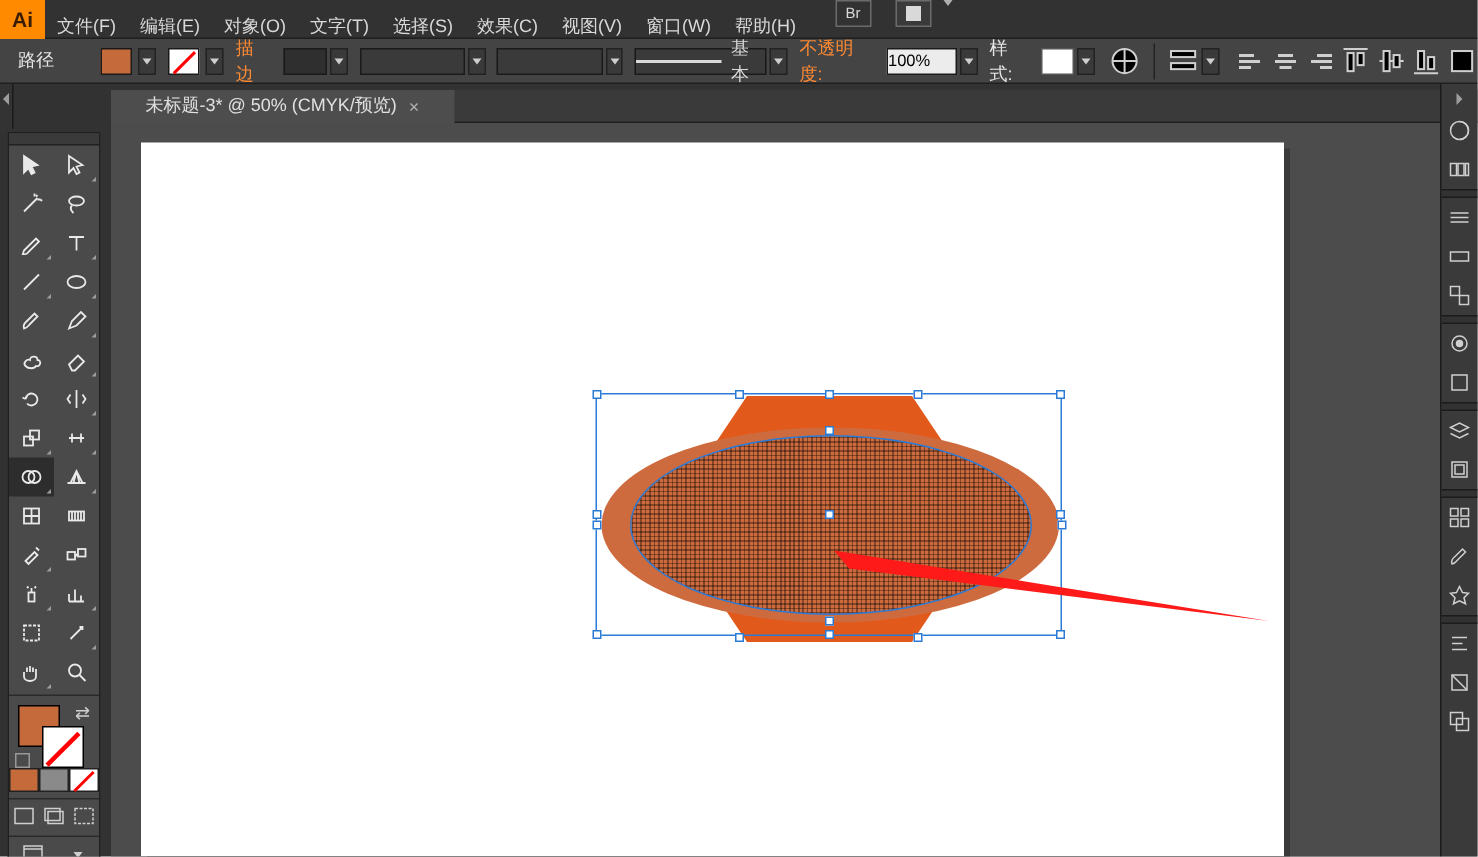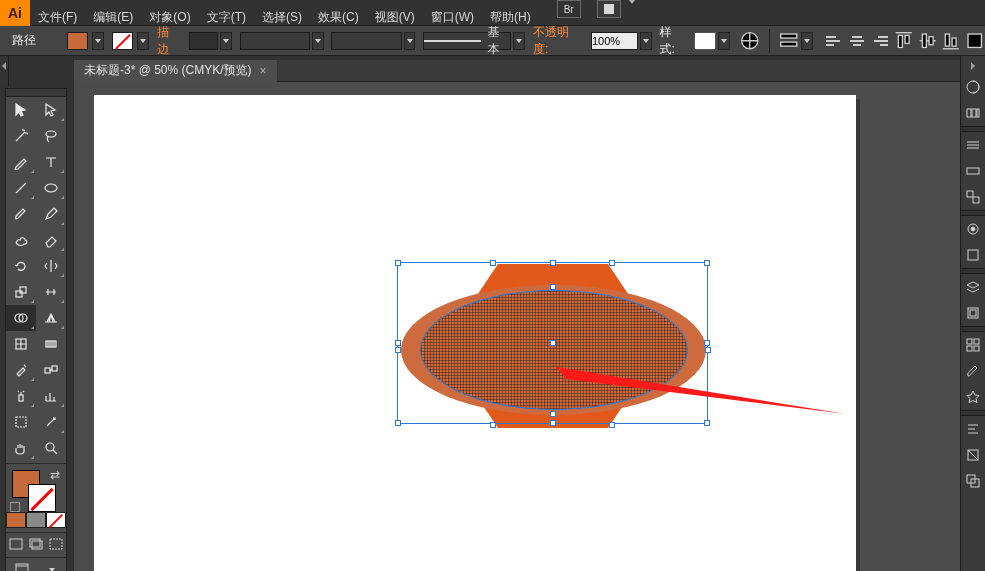--- a/index.html
+++ b/index.html
@@ -30,21 +30,21 @@
 .stroke-type{width:72px;background:#3a3a3a}
 .brush-prev{width:90px;height:18px;background:#3a3a3a;border:1px solid #1a1a1a;display:flex;align-items:center;justify-content:center}
 .brush-prev .line{width:60px;height:2px;background:#d9d9d9}
 .opacity-field{width:48px;background:#ececec;color:#000}
 .style-sw{width:22px;height:18px;background:#fff;border:1px solid #555}
 .sep{width:1px;height:24px;background:#222;margin:0 6px}
 .icnbtn{width:22px;height:20px;display:flex;align-items:center;justify-content:center;color:#cfcfcf}
 
 
 .tabstrip{position:absolute;left:74px;top:60px;right:0;height:22px;background:#3a3a3a;border-bottom:1px solid #1f1f1f;display:flex;align-items:center}
-.doctab{height:22px;background:#4d4d4d;padding:0 10px;display:flex;align-items:center;gap:8px;color:#e0e0e0}
+.doctab{height:22px;background:#4d4d4d;padding:0 23px;display:flex;align-items:center;gap:8px;color:#e0e0e0}
 .doctab .close{font-size:12px;color:#b0b0b0}
 
 
 .vhandle{position:absolute;left:0;top:56px;width:9px;height:30px;background:#333;border-right:1px solid #1b1b1b}
 .vhandle .tri{width:0;height:0;border-top:4px solid transparent;border-bottom:4px solid transparent;border-right:4px solid #9d9d9d;margin:6px 0 0 2px}
 
 
 .toolbox{position:absolute;left:5px;top:88px;width:62px;background:#4a4a4a;border:1px solid #1f1f1f;padding-bottom:4px}
 .toolbox .hdr{height:8px;background:#3a3a3a;border-bottom:1px solid #222}
 .toolgrid{display:grid;grid-template-columns:1fr 1fr}

